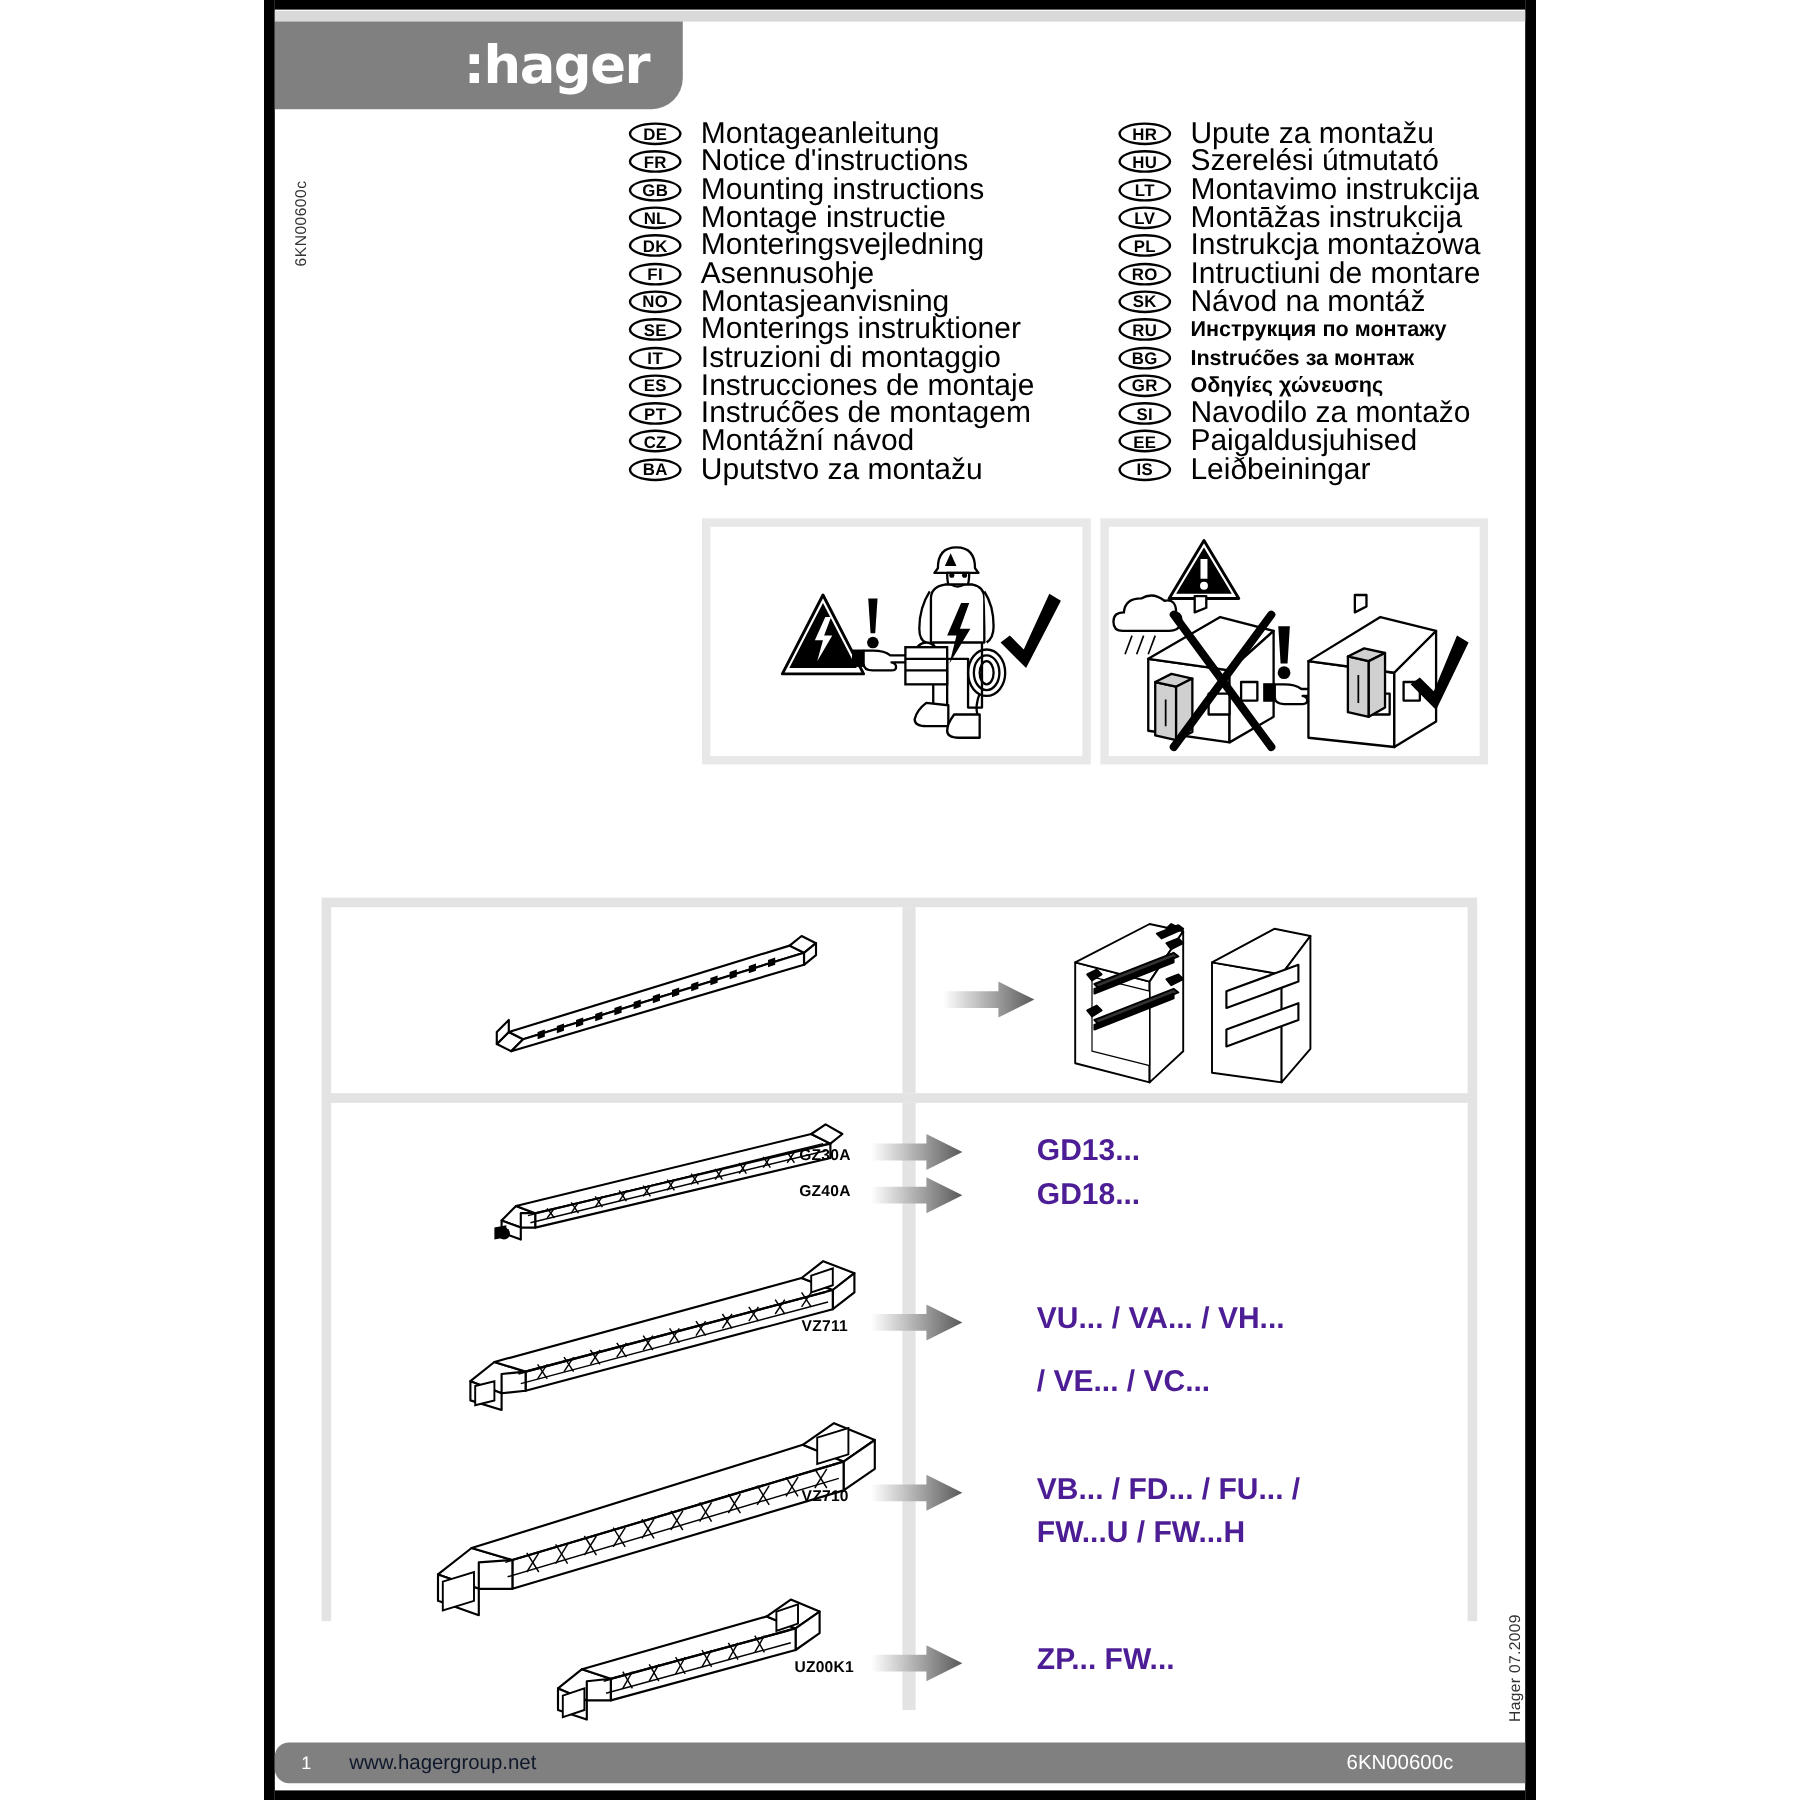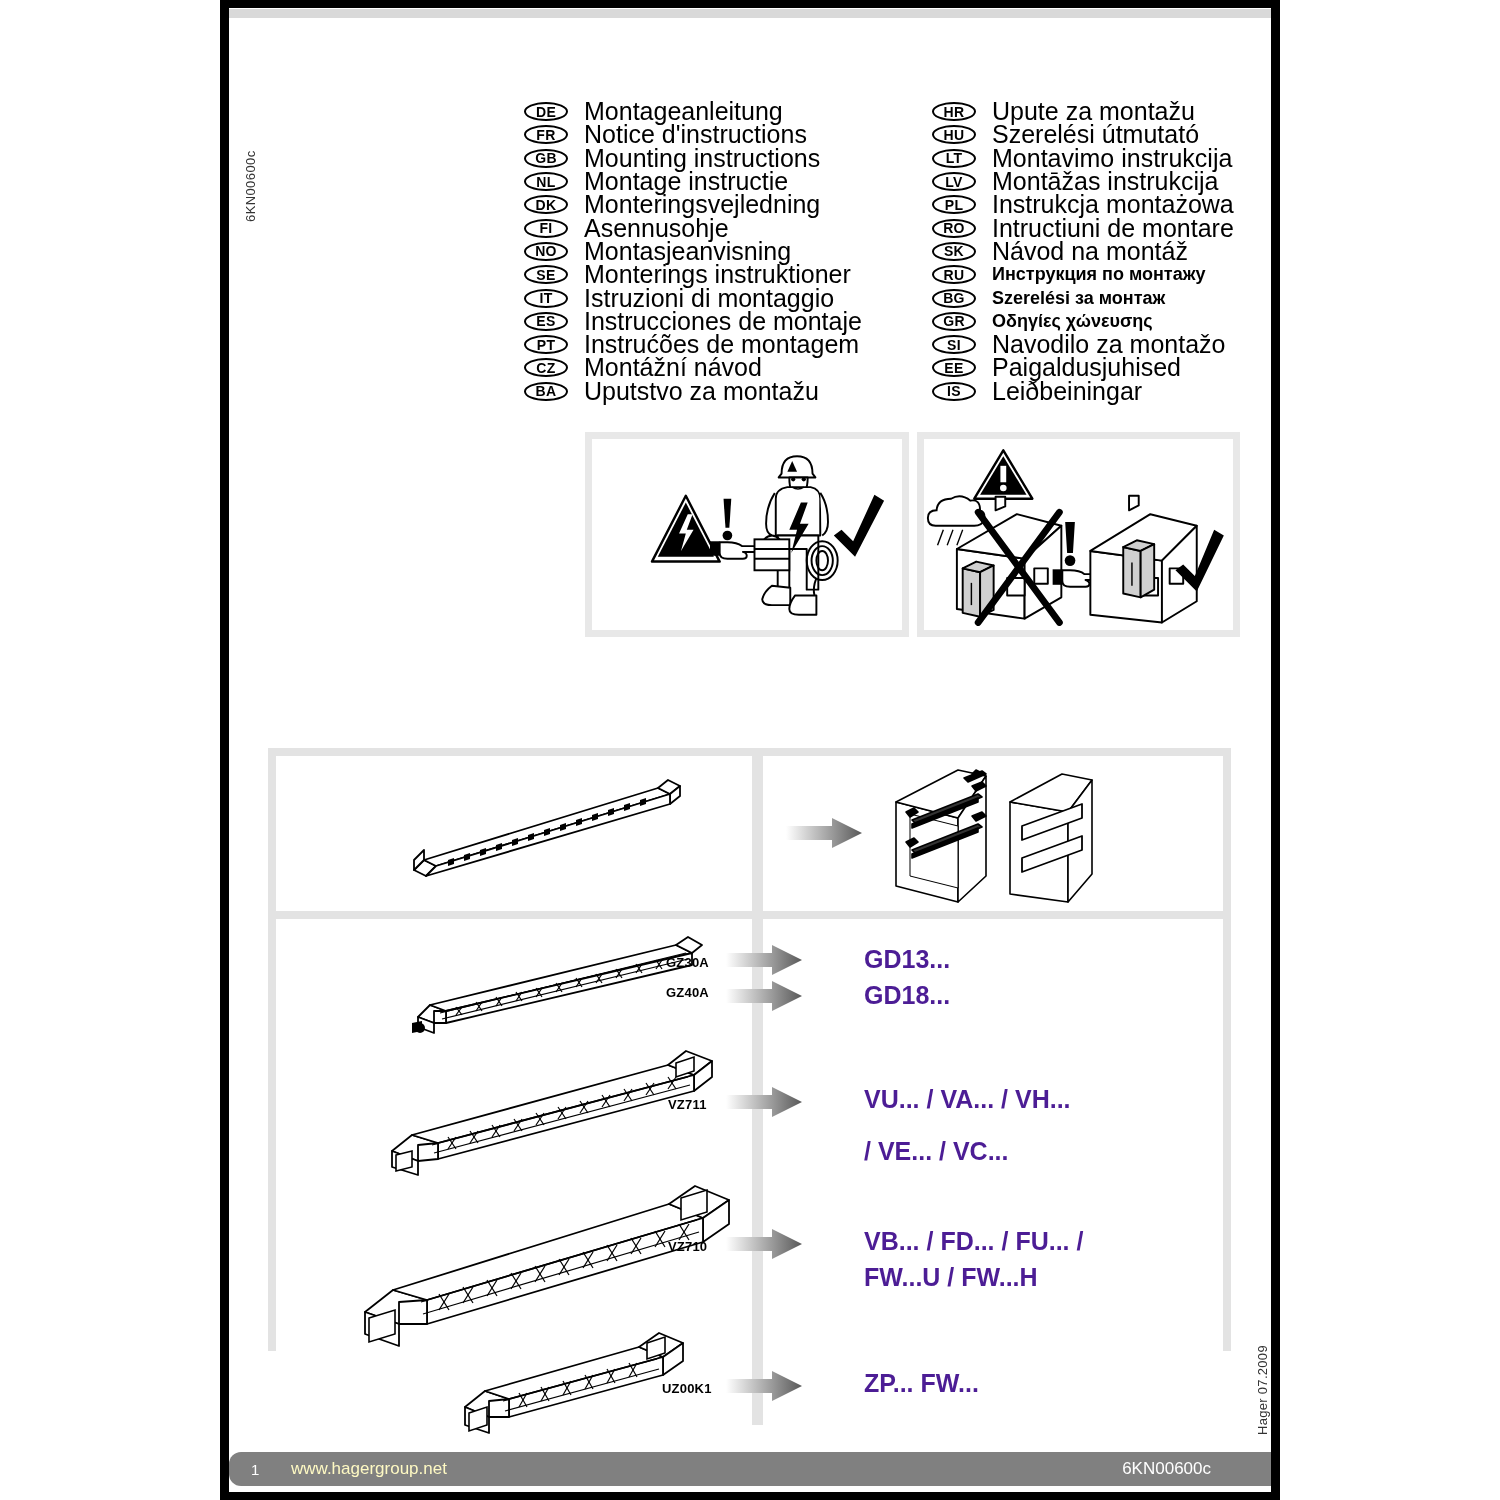--- a/index.html
+++ b/index.html
@@ -243,21 +243,21 @@
     display: flex;
     align-items: center;
   }
   .footer-page {
     color: #ffffff;
     font-size: 15px;
     margin-left: 22px;
     width: 40px;
   }
   .footer-url {
-    color: #fef9c3;
+    color: #0f172a;
     font-size: 17px;
   }
   .footer-code {
     color: #ffffff;
     font-size: 17px;
     margin-left: auto;
     margin-right: 60px;
   }
 
   svg { display: block; }
@@ -265,20 +265,23 @@
 </head>
 <body>
 
 <div id="page">
 
   <div class="frame"></div>
   <div class="frame-top-bar"></div>
   <div class="frame-bottom-bar"></div>
   <div class="top-gray-band"></div>
 
+  <div class="logo-block">
+    <span class="logo-text">:hager</span>
+  </div>
 
   <div class="vert-left">6KN00600c</div>
   <div class="vert-right">Hager 07.2009</div>
 
   <div class="lang-col lang-col-left">
     <div class="lang-row">
       <span class="lang-code">DE</span>
       <span class="lang-name">Montageanleitung</span>
     </div>
     <div class="lang-row">
@@ -359,21 +362,21 @@
     <div class="lang-row">
       <span class="lang-code">SK</span>
       <span class="lang-name">Návod na montáž</span>
     </div>
     <div class="lang-row">
       <span class="lang-code">RU</span>
       <span class="lang-name cyr">Инструкция по монтажу</span>
     </div>
     <div class="lang-row">
       <span class="lang-code">BG</span>
-      <span class="lang-name cyr">Szerelési за монтаж</span>
+      <span class="lang-name cyr">Instrućões за монтаж</span>
     </div>
     <div class="lang-row">
       <span class="lang-code">GR</span>
       <span class="lang-name grk">Οδηγίες χώνευσης</span>
     </div>
     <div class="lang-row">
       <span class="lang-code">SI</span>
       <span class="lang-name">Navodilo za montažo</span>
     </div>
     <div class="lang-row">

